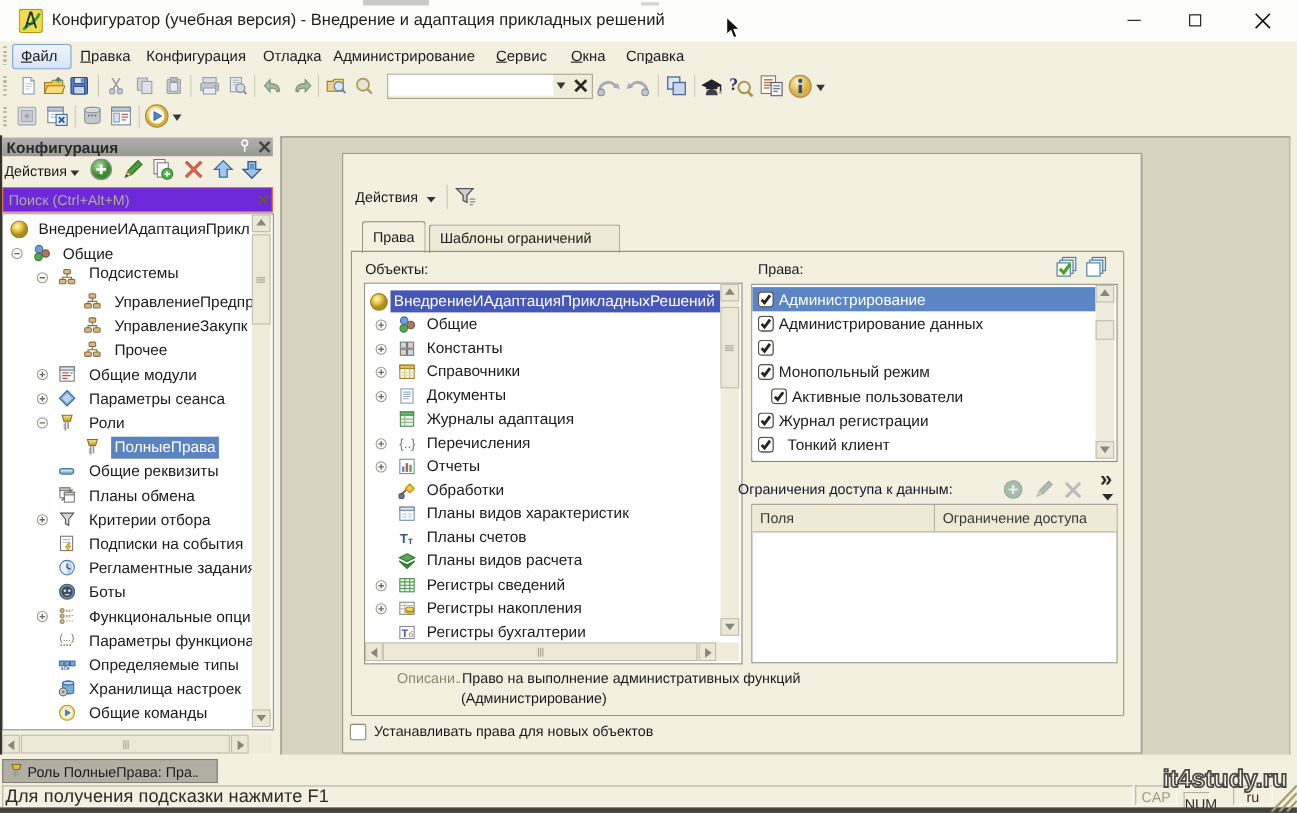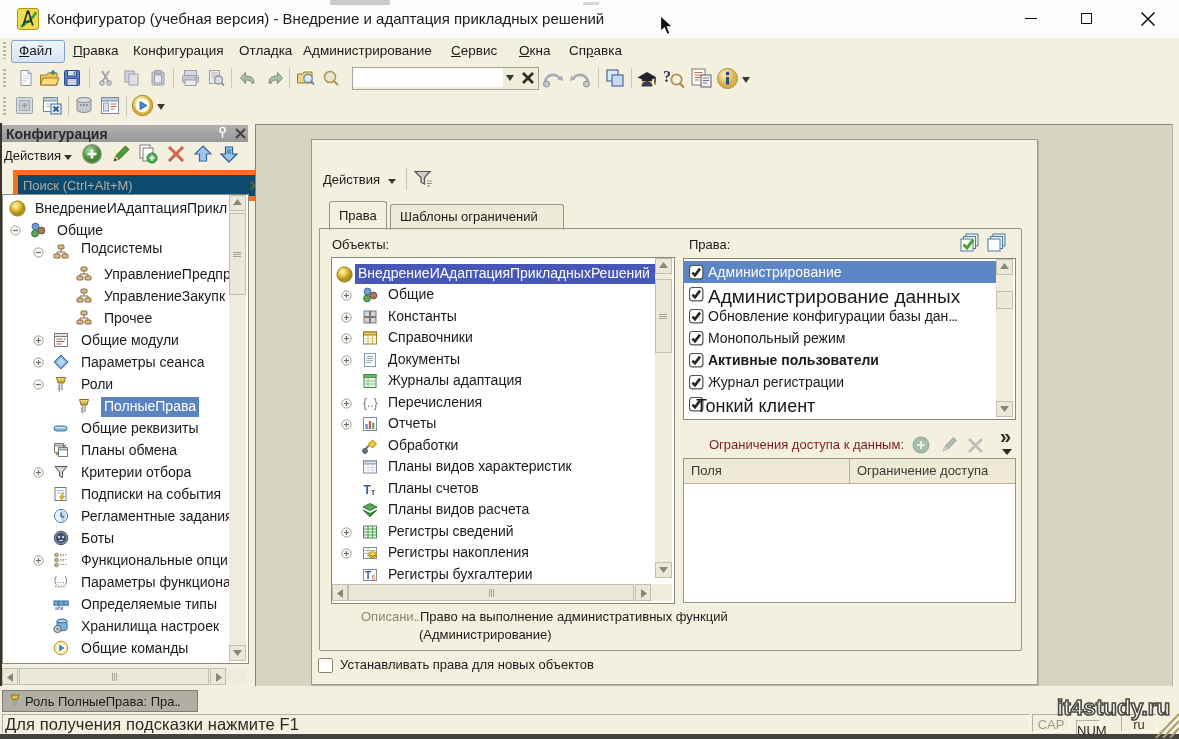--- a/index.html
+++ b/index.html
@@ -259,21 +259,21 @@
           <path d="M3 1.5 L9 7.5 L15 1.5 L16.5 3 L10.5 9 L16.5 15 L15 16.5 L9 10.5 L3 16.5 L1.5 15 L7.5 9 L1.5 3 Z" fill="#dc6752" stroke="#a83a2a" stroke-width="0.8"></path>
         </svg></div>
       <div style="position:absolute;left:111px;top:0"><svg width="20" height="20" viewBox="0 0 20 20">
           <path d="M10 2 L18 10 H13.5 V17 H6.5 V10 H2 Z" fill="#9ec8ee" stroke="#3a6a9d" stroke-width="1.2"></path>
         </svg></div>
       <div style="position:absolute;left:137px;top:0"><svg width="20" height="20" viewBox="0 0 20 20">
           <path d="M10 18 L2 10 H6.5 V3 H13.5 V10 H18 Z" fill="#9fc4e8" stroke="#2a5a95" stroke-width="1.2"></path>
           <rect x="8" y="5" width="4" height="5" fill="#5e94d4"></rect>
         </svg></div>
     </div>
-  <div class="abs" style="left:13px;top:48px;width:244px;height:21px;background:#0c4a6e;border:5px solid #f97316">
+  <div class="abs" style="left:2px;top:48px;width:244px;height:21px;background:#6d28d9;border:1px solid #f97316">
      <span style="position:absolute;left:5px;top:3px;color:#b0aca0">Поиск (Ctrl+Alt+M)</span>
      <svg class="abs" style="left:231px;top:5px" width="11" height="11" viewBox="0 0 11 11">
         <path d="M1.5 1.5 L9.5 9.5 M9.5 1.5 L1.5 9.5" stroke="#6a5b2a" stroke-width="2"></path>
       </svg>
   </div>
 
   <div class="abs" style="left:2px;top:72px;width:245px;height:468px;border:1px solid #8e8b7e;background:#fff"></div>
   <div class="abs" id="ltree" style="left:3px;top:73px;width:226px;height:466px;background:#fff;overflow:hidden">
       <div class="abs" style="left:6px;top:5px"><svg width="17" height="17" viewBox="0 0 17 17">
           <defs>
@@ -666,56 +666,55 @@
             <rect x="0.5" y="0.5" width="13.4" height="13.4" rx="3" fill="#fff" stroke="#55554f" stroke-width="1.2"></rect>
             <path d="M3.4 7.6 L6 10.3 L11 3.6" fill="none" stroke="#26261f" stroke-width="2.6"></path>
           </svg></div>
         <div class="abs" style="left:24px;top:3px;font-size:14px;white-space:nowrap">Администрирование</div>
       </div>
       <div class="abs" style="left:0;top:23.5px;width:312px;height:22px;">
         <div class="abs" style="left:5px;top:4px"><svg width="15" height="15" viewBox="0 0 15 15">
             <rect x="0.5" y="0.5" width="13.4" height="13.4" rx="3" fill="#fff" stroke="#55554f" stroke-width="1.2"></rect>
             <path d="M3.4 7.6 L6 10.3 L11 3.6" fill="none" stroke="#26261f" stroke-width="2.6"></path>
           </svg></div>
-        <div class="abs" style="left:24px;top:3px;font-size:19px;white-space:nowrap">Администрирование данных</div>
+        <div class="abs" style="left:24px;top:3px;font-size:14px;white-space:nowrap">Администрирование данных</div>
       </div>
       <div class="abs" style="left:0;top:45.5px;width:312px;height:22px;">
         <div class="abs" style="left:5px;top:4px"><svg width="15" height="15" viewBox="0 0 15 15">
             <rect x="0.5" y="0.5" width="13.4" height="13.4" rx="3" fill="#fff" stroke="#55554f" stroke-width="1.2"></rect>
             <path d="M3.4 7.6 L6 10.3 L11 3.6" fill="none" stroke="#26261f" stroke-width="2.6"></path>
           </svg></div>
-        <div class="abs" style="left:24px;top:3px;font-size:14px;white-space:nowrap">Обновление конфигурации базы дан<span style="letter-spacing:-1px">...</span></div>
       </div>
       <div class="abs" style="left:0;top:67.5px;width:312px;height:22px;">
         <div class="abs" style="left:5px;top:4px"><svg width="15" height="15" viewBox="0 0 15 15">
             <rect x="0.5" y="0.5" width="13.4" height="13.4" rx="3" fill="#fff" stroke="#55554f" stroke-width="1.2"></rect>
             <path d="M3.4 7.6 L6 10.3 L11 3.6" fill="none" stroke="#26261f" stroke-width="2.6"></path>
           </svg></div>
         <div class="abs" style="left:24px;top:3px;font-size:14px;white-space:nowrap">Монопольный режим</div>
       </div>
-      <div class="abs" style="left:0;top:89.5px;width:372px;height:22px;font-weight:bold;">
+      <div class="abs" style="left:12px;top:89.5px;width:372px;height:22px;">
         <div class="abs" style="left:5px;top:4px"><svg width="15" height="15" viewBox="0 0 15 15">
             <rect x="0.5" y="0.5" width="13.4" height="13.4" rx="3" fill="#fff" stroke="#55554f" stroke-width="1.2"></rect>
             <path d="M3.4 7.6 L6 10.3 L11 3.6" fill="none" stroke="#26261f" stroke-width="2.6"></path>
           </svg></div>
         <div class="abs" style="left:24px;top:3px;font-size:14px;white-space:nowrap">Активные пользователи</div>
       </div>
       <div class="abs" style="left:0;top:111.5px;width:312px;height:22px;">
         <div class="abs" style="left:5px;top:4px"><svg width="15" height="15" viewBox="0 0 15 15">
             <rect x="0.5" y="0.5" width="13.4" height="13.4" rx="3" fill="#fff" stroke="#55554f" stroke-width="1.2"></rect>
             <path d="M3.4 7.6 L6 10.3 L11 3.6" fill="none" stroke="#26261f" stroke-width="2.6"></path>
           </svg></div>
         <div class="abs" style="left:24px;top:3px;font-size:14px;white-space:nowrap">Журнал регистрации</div>
       </div>
       <div class="abs" style="left:0;top:133.5px;width:312px;height:22px;">
         <div class="abs" style="left:5px;top:4px"><svg width="15" height="15" viewBox="0 0 15 15">
             <rect x="0.5" y="0.5" width="13.4" height="13.4" rx="3" fill="#fff" stroke="#55554f" stroke-width="1.2"></rect>
             <path d="M3.4 7.6 L6 10.3 L11 3.6" fill="none" stroke="#26261f" stroke-width="2.6"></path>
           </svg></div>
-        <div class="abs" style="left:12px;top:3px;font-size:18px;white-space:nowrap">Тонкий клиент</div>
+        <div class="abs" style="left:32px;top:3px;font-size:14px;white-space:nowrap">Тонкий клиент</div>
       </div>
     </div>
   <div class="abs" id="rvscroll" style="left:684px;top:119px;width:17px;height:158px;background:#f0ecdb">
       <div class="abs" style="left:0;top:0;width:100%;height:16px;background:#ece8d7;border:1px solid #c2bead;box-sizing:border-box;text-align:center"><svg width="11" height="11" viewBox="0 0 11 11">
           <path d="M5.5 2 L10 8 H1 Z" fill="#8a867a"></path>
         </svg></div>
       <div class="abs" style="left:0;top:142px;width:100%;height:16px;background:#ece8d7;border:1px solid #c2bead;box-sizing:border-box;text-align:center"><svg width="11" height="11" viewBox="0 0 11 11">
           <path d="M5.5 9 L1 3 H10 Z" fill="#8a867a"></path>
         </svg></div>
       <div class="abs" style="left:0;top:32px;width:100%;height:18px;background:#ece8d7;border:1px solid #c2bead;box-sizing:border-box"></div>
@@ -727,21 +726,21 @@
           <rect x="1" y="7" width="12" height="12" fill="#fdfdfd" stroke="#4a7a9d"></rect>
           <path d="M3.5 12.5 L7 16 L13 8" fill="none" stroke="#4aa42a" stroke-width="3"></path>
         </svg></div>
       <div class="abs" style="left:27px;top:0"><svg width="21" height="20" viewBox="0 0 21 20">
           <rect x="6" y="2" width="12" height="12" fill="#dce8f4" stroke="#4a7a9d"></rect>
           <rect x="3.5" y="4.5" width="12" height="12" fill="#eaf2f8" stroke="#4a7a9d"></rect>
           <rect x="1" y="7" width="12" height="12" fill="#fdfdfd" stroke="#4a7a9d"></rect>
         </svg></div>
     </div>
 
-  <div class="abs" style="left:397px;top:297px;color:#7f1d1d">Ограничения доступа к данным:</div>
+  <div class="abs" style="left:359px;top:297px;color:#0f172a">Ограничения доступа к данным:</div>
   <div class="abs" id="resticons" style="left:600px;top:292px">
       <div class="abs" style="left:0;top:4px"><svg width="18" height="18" viewBox="0 0 18 18">
           <circle cx="9" cy="9" r="8" fill="#a8bcac" stroke="#92a896"></circle>
           <path d="M5 9 h8 M9 5 v8" stroke="#e8eee8" stroke-width="2"></path>
         </svg></div>
       <div class="abs" style="left:28px;top:4px"><svg width="18" height="18" viewBox="0 0 18 18">
           <path d="M3 15 l2.5-5.5 8-8 3 3 -8 8 Z" fill="#b0bcb4" stroke="#98a89c"></path>
           <path d="M3 15 l2-4.5 2.5 2.5 Z" fill="#d8d4c4"></path>
         </svg></div>
       <div class="abs" style="left:55px;top:5px"><svg width="17" height="17" viewBox="0 0 17 17">

